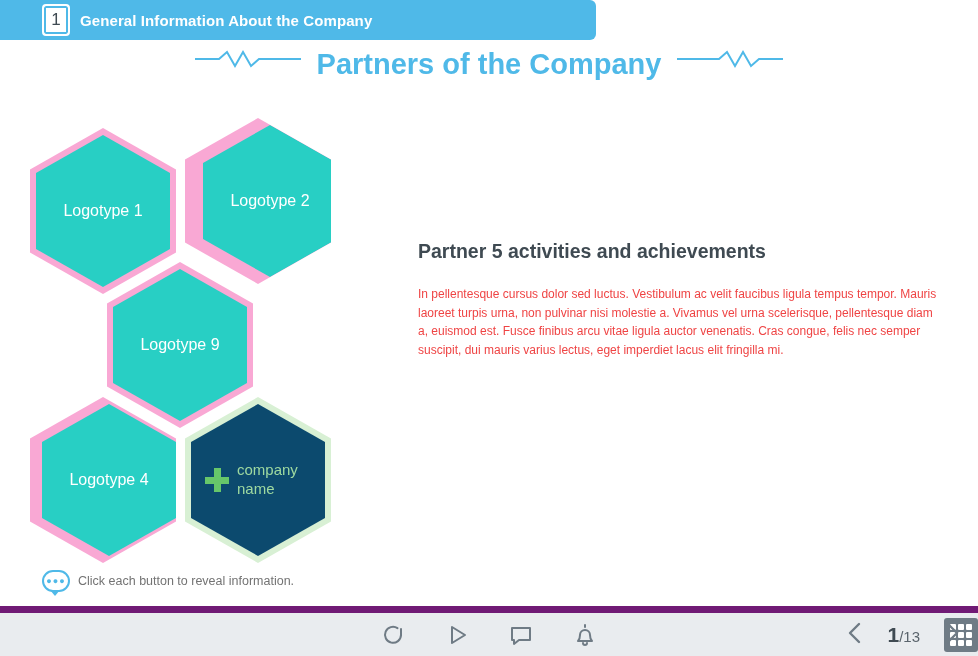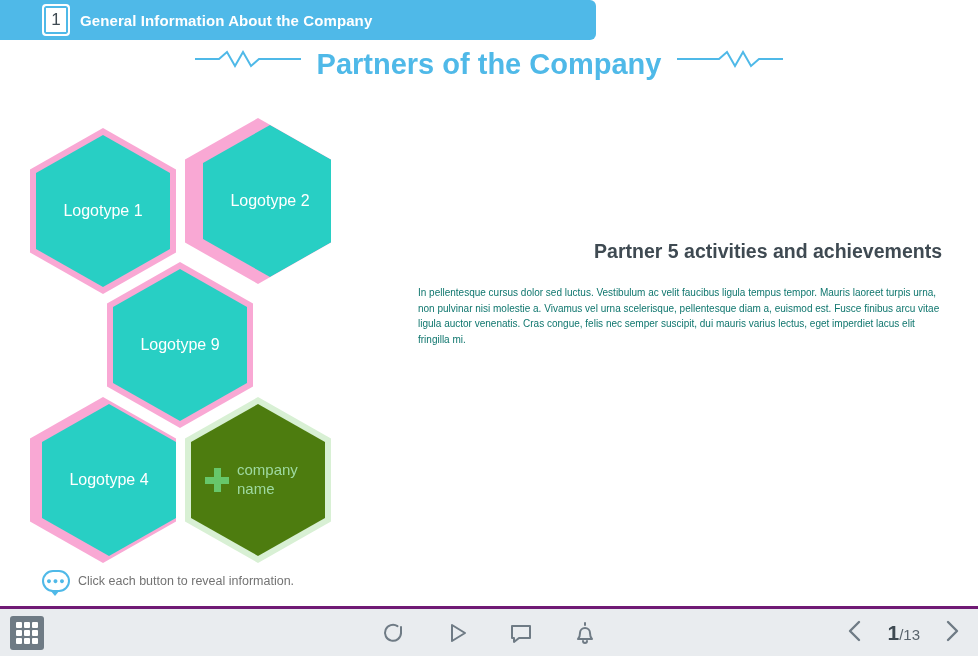--- a/index.html
+++ b/index.html
@@ -82,21 +82,21 @@
   }
   .hex-outer {
     position: absolute;
     width: 146px; height: 166px;
     clip-path: polygon(50% 0%, 100% 25%, 100% 75%, 50% 100%, 0% 75%, 0% 25%);
     background: #f9a8d4;
     display: flex; align-items: center; justify-content: center;
   }
   .hex-outer.empty { background: #d8f0d4; }
   .hex.empty {
-    background: #4d7c0f;
+    background: #0c4a6e;
     color: #9ed9a0;
     flex-direction: row;
     gap: 8px;
     font-size: 15px;
   }
   .hex-label { pointer-events: none; }
   .plus-icon {
     display: inline-block;
     width: 24px; height: 24px;
     position: relative;
@@ -121,26 +121,26 @@
   
   .content {
     position: absolute;
     left: 418px; top: 240px;
     width: 524px;
   }
   .content-title {
     font-size: 19.5px;
     font-weight: bold;
     color: #3f4a52;
-    text-align: right;
+    text-align: left;
     margin-bottom: 22px;
   }
   .content-body {
-    font-size: 10px;
-    color: #0f766e;
+    font-size: 12px;
+    color: #ef4444;
     line-height: 1.55;
     text-align: left;
   }
 
   
   .hint {
     position: absolute;
     left: 42px; top: 570px;
     display: flex;
     align-items: center;
@@ -163,23 +163,24 @@
   }
   .hint-dots { color: #4fb9e8; font-size: 9px; letter-spacing: 1px; line-height: 1;}
   .hint-text { font-size: 12.5px; color: #737373; }
 
   
   .bottom-bar {
     position: absolute;
     left: 0; bottom: 0;
     width: 978px; height: 50px;
     background: #e9ecef;
-    border-top: 3px solid #701a75;
-    display: flex;
-    align-items: center;
+    border-top: 7px solid #701a75;
+    display: flex;
+    align-items: center;
+    justify-content: flex-end;
   }
   .grid-btn {
     width: 34px; height: 34px;
     margin-left: 10px;
     background: #6f7b85;
     border-radius: 3px;
     display: grid;
     grid-template-columns: repeat(3, 1fr);
     grid-template-rows: repeat(3, 1fr);
     gap: 2px;

